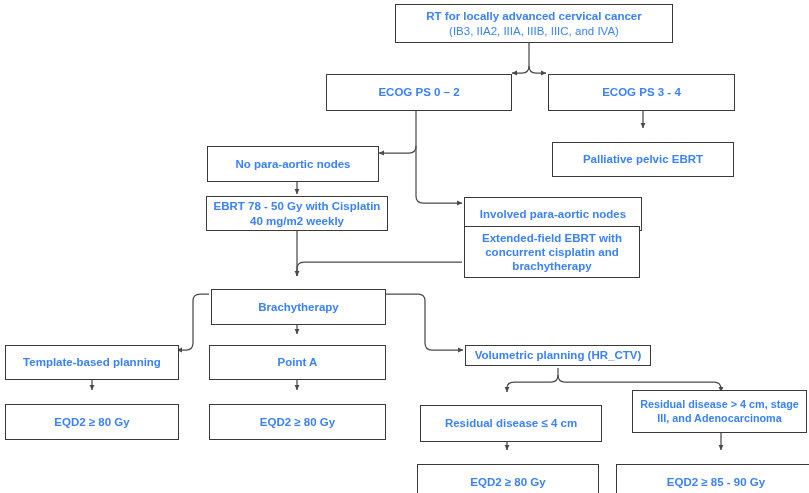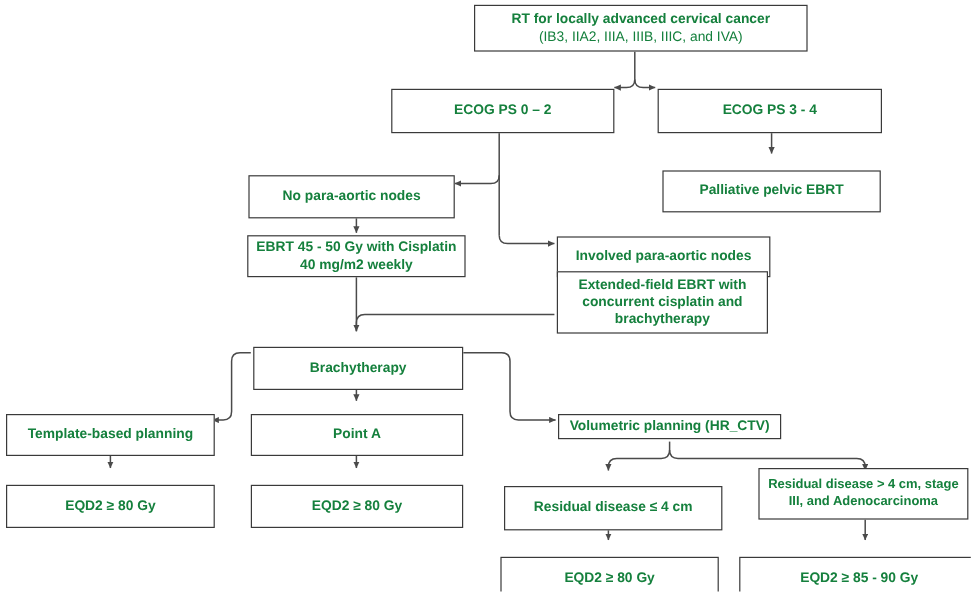--- a/index.html
+++ b/index.html
@@ -31,21 +31,21 @@
   }
   .node {
     position: absolute;
     box-sizing: border-box;
     border: 1.3px solid #3a3a3a;
     background: #ffffff;
     display: flex;
     align-items: center;
     justify-content: center;
     text-align: center;
-    color: #15803d;
+    color: #3b82f6;
     line-height: 1.22;
     padding: 2px 4px;
   }
   .node .line {
     display: block;
     white-space: nowrap;
   }
   .node .line.bold {
     font-weight: bold;
     font-size: 11.5px;
@@ -132,21 +132,21 @@
 
   <div class="node b" style="left:207px; top:134px; width:172px; height:36px;">
     <span class="line bold">No para-aortic nodes</span>
   </div>
 
   <div class="node b" style="left:464px; top:185px; width:178px; height:34px;">
     <span class="line bold">Involved para-aortic nodes</span>
   </div>
 
   <div class="node" style="left:206px; top:196px; width:182px; height:35px; flex-direction:column;">
-    <span class="line bold">EBRT 45 - 50 Gy with Cisplatin</span>
+    <span class="line bold">EBRT 78 - 50 Gy with Cisplatin</span>
     <span class="line bold">40 mg/m2 weekly</span>
   </div>
 
   <div class="node" style="left:464px; top:226px; width:176px; height:52px; flex-direction:column;">
     <span class="line bold">Extended-field EBRT with</span>
     <span class="line bold">concurrent cisplatin and</span>
     <span class="line bold">brachytherapy</span>
   </div>
 
   <div class="node b" style="left:211px; top:277px; width:175px; height:36px;">

